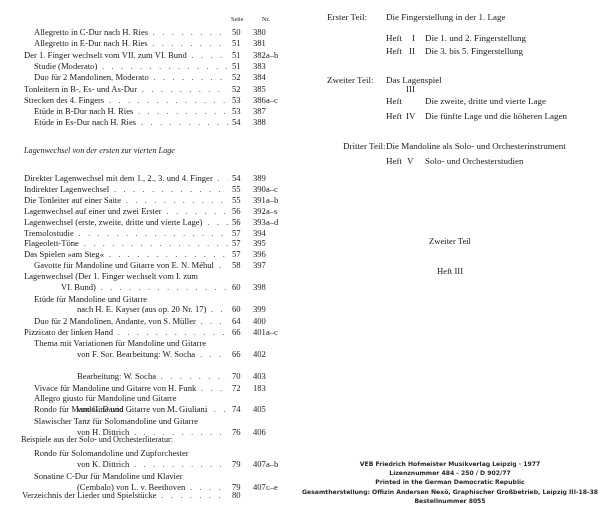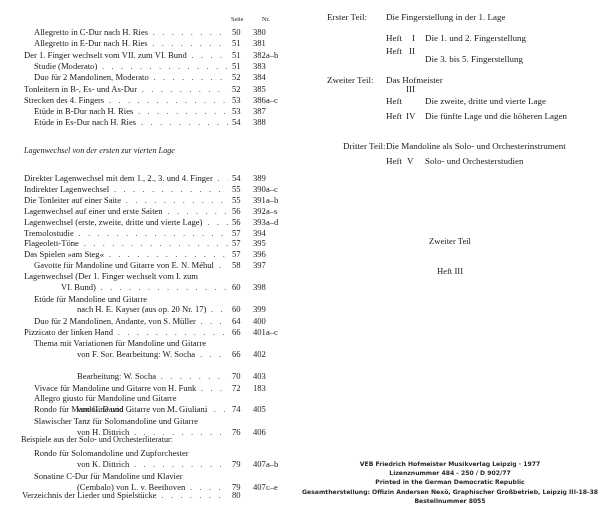--- a/index.html
+++ b/index.html
@@ -107,21 +107,21 @@
           <span class="title" style="left: 0px; width: 204px;"><span>Indirekter Lagenwechsel</span><span class="dots"> . . . . . . . . . . . . . . . . . . . . . . .</span></span>
           <span class="pg">55</span>
           <span class="nr">390a–c</span>
         </div>
         <div class="row" style="top: 194.8px;">
           <span class="title" style="left: 0px; width: 204px;"><span>Die Tonleiter auf einer Saite</span><span class="dots"> . . . . . . . . . . . . . . . . . . . . . . .</span></span>
           <span class="pg">55</span>
           <span class="nr">391a–h</span>
         </div>
         <div class="row" style="top: 205.7px;">
-          <span class="title" style="left: 0px; width: 204px;"><span>Lagenwechsel auf einer und erste Saiten</span><span class="dots"> . . . . . . . . . . . . . . . . . . . . . . .</span></span>
+          <span class="title" style="left: 0px; width: 204px;"><span>Lagenwechsel auf einer und zwei Erster</span><span class="dots"> . . . . . . . . . . . . . . . . . . . . . . .</span></span>
           <span class="pg">56</span>
           <span class="nr">392a–s</span>
         </div>
         <div class="row" style="top: 216.6px;">
           <span class="title" style="left: 0px; width: 204px;"><span>Lagenwechsel (erste, zweite, dritte und vierte Lage)</span><span class="dots"> . . . . . . . . . . . . . . . . . . . . . . .</span></span>
           <span class="pg">56</span>
           <span class="nr">393a–d</span>
         </div>
         <div class="row" style="top: 227.5px;">
           <span class="title" style="left: 0px; width: 204px;"><span>Tremolostudie</span><span class="dots"> . . . . . . . . . . . . . . . . . . . . . . .</span></span>
@@ -239,24 +239,24 @@
 
   <div class="parts">
 
     <span class="part-label" style="top:12px;">Erster Teil:</span>
     <span class="part-title" style="top:12px;">Die Fingerstellung in der 1. Lage</span>
     <span class="heft-label" style="top:33px;">Heft</span>
     <span class="heft-num" style="top:33px; left:112px;">I</span>
     <span class="heft-desc" style="top:33px;">Die 1. und 2. Fingerstellung</span>
     <span class="heft-label" style="top:46px;">Heft</span>
     <span class="heft-num" style="top:46px; left:109px;">II</span>
-    <span class="heft-desc" style="top:54px;">Die 3. bis 5. Fingerstellung</span>
+    <span class="heft-desc" style="top:46px;">Die 3. bis 5. Fingerstellung</span>
 
     <span class="part-label" style="top:75px;">Zweiter Teil:</span>
-    <span class="part-title" style="top:75px;">Das Hofmeister</span>
+    <span class="part-title" style="top:75px;">Das Lagenspiel</span>
     <span class="heft-label" style="top:96px;">Heft</span>
     <span class="heft-num" style="top:84px; left:106px;">III</span>
     <span class="heft-desc" style="top:96px;">Die zweite, dritte und vierte Lage</span>
     <span class="heft-label" style="top:111px;">Heft</span>
     <span class="heft-num" style="top:111px; left:106px;">IV</span>
     <span class="heft-desc" style="top:111px;">Die fünfte Lage und die höheren Lagen</span>
 
     <span class="part-label" style="top:141px;margin-left:16px;">Dritter Teil:</span>
     <span class="part-title" style="top:141px;">Die Mandoline als Solo- und Orchesterinstrument</span>
     <span class="heft-label" style="top:156px;">Heft</span>

